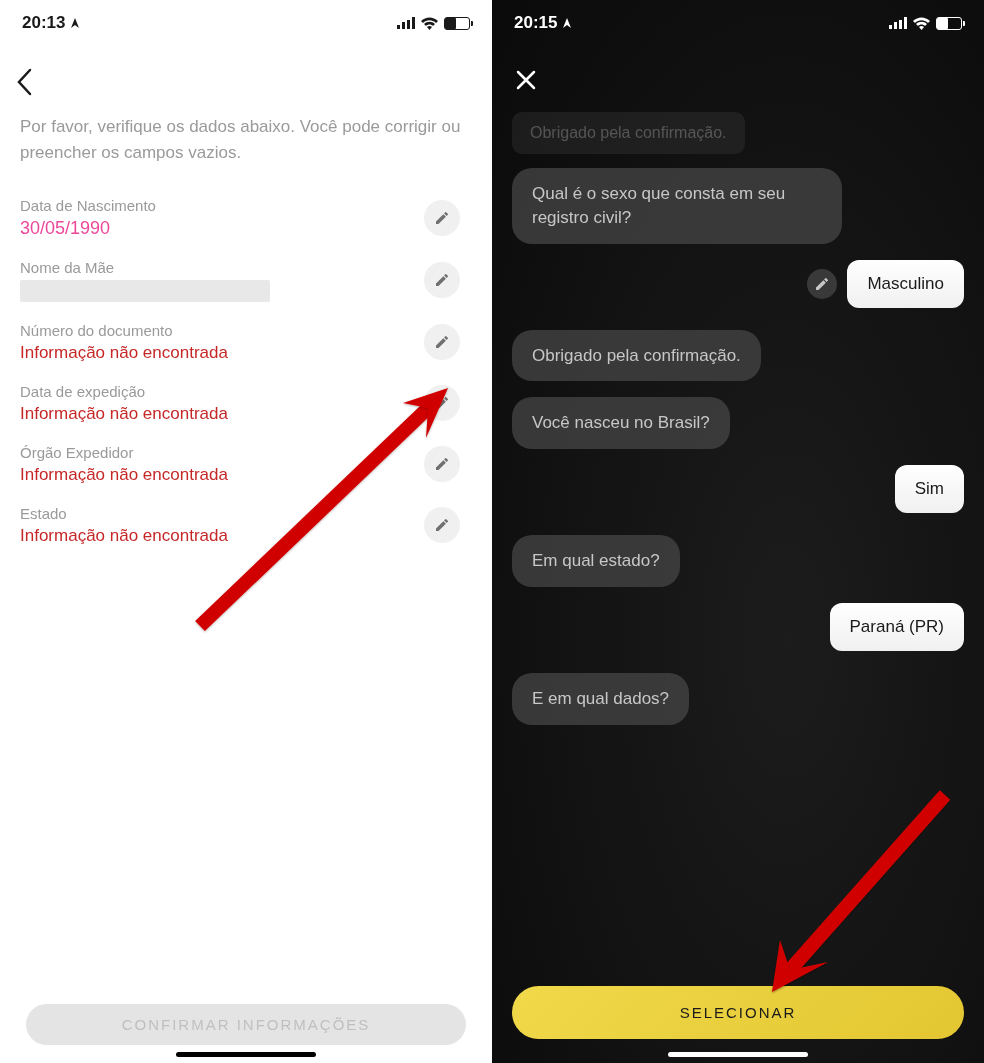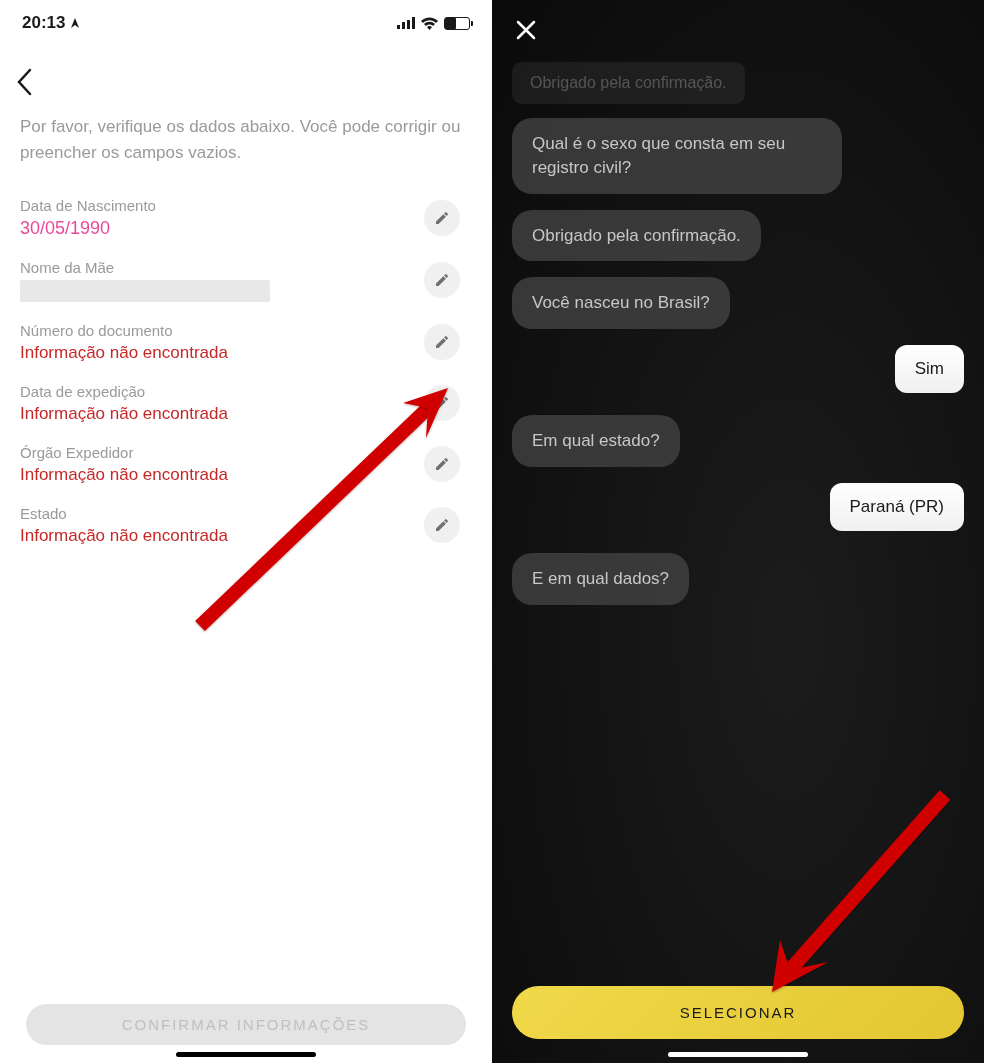--- a/index.html
+++ b/index.html
@@ -174,34 +174,64 @@
         <filter id="sh1">
           <feDropShadow dx="0" dy="1" stdDeviation="1" flood-opacity="0.3"></feDropShadow>
         </filter>
       </defs>
     <path d="M 22 258 L 250 40" stroke="#d10000" stroke-width="14" filter="url(#sh1)"></path>
     <path d="M 270 20 L 225 35 L 250 40 L 248 70 Z" fill="#d10000" filter="url(#sh1)"></path>
   </svg>
 </div>
 
 <div class="screen screen-right">
+  <div class="status-bar status-light">
+    <div class="status-time">
+      <span>20:15</span>
+      <svg width="12" height="12" viewBox="0 0 24 24">
+          <path fill="currentColor" d="M12 2L4 22l8-6 8 6z"></path>
+        </svg>
+    </div>
+    <div class="status-right">
+      <svg width="18" height="12" viewBox="0 0 18 12">
+          <rect x="0" y="8" width="3" height="4" fill="currentColor"></rect>
+          <rect x="5" y="5" width="3" height="7" fill="currentColor"></rect>
+          <rect x="10" y="3" width="3" height="9" fill="currentColor"></rect>
+          <rect x="15" y="0" width="3" height="12" fill="currentColor"></rect>
+        </svg>
+      <svg width="17" height="13" viewBox="0 0 17 13">
+          <path fill="currentColor" d="M8.5 13L11 10c-1.4-1.4-3.6-1.4-5 0L8.5 13zM3 7l2 2c2-2 5-2 7 0l2-2C11 4 6 4 3 7zM0 4l2 2c3.6-3.6 9.4-3.6 13 0l2-2C12.3-0.7 4.7-0.7 0 4z"></path>
+        </svg>
+      <div class="battery">
+          <div class="battery-fill"></div>
+        </div>
+    </div>
+  </div>
 
   <div class="close-bar">
     <svg class="close-x" viewBox="0 0 24 24">
       <path d="M4 4 L20 20 M20 4 L4 20" stroke="#fff" stroke-width="2.5" stroke-linecap="round"></path>
     </svg>
   </div>
 
   <div class="chat-area">
     <div class="row">
         <div class="faded-bubble">Obrigado pela confirmação.</div>
       </div>
     <div id="messages-container">
         <div class="row">
           <div class="bot-bubble">Qual é o sexo que consta em seu registro civil?</div>
+        </div>
+        <div class="user-row">
+          <div class="user-edit">
+            <svg class="pencil" viewBox="0 0 24 24">
+              <path d="M3 17.25V21h3.75L17.81 9.94l-3.75-3.75L3 17.25zM20.71 7.04a1 1 0 0 0 0-1.41l-2.34-2.34a1 1 0 0 0-1.41 0l-1.83 1.83 3.75 3.75 1.83-1.83z"></path>
+            </svg>
+          </div>
+          <div class="user-bubble">Masculino</div>
         </div>
         <div class="row">
           <div class="bot-bubble">Obrigado pela confirmação.</div>
         </div>
         <div class="row">
           <div class="bot-bubble">Você nasceu no Brasil?</div>
         </div>
         <div class="user-row">
           <div class="user-bubble">Sim</div>
         </div>

